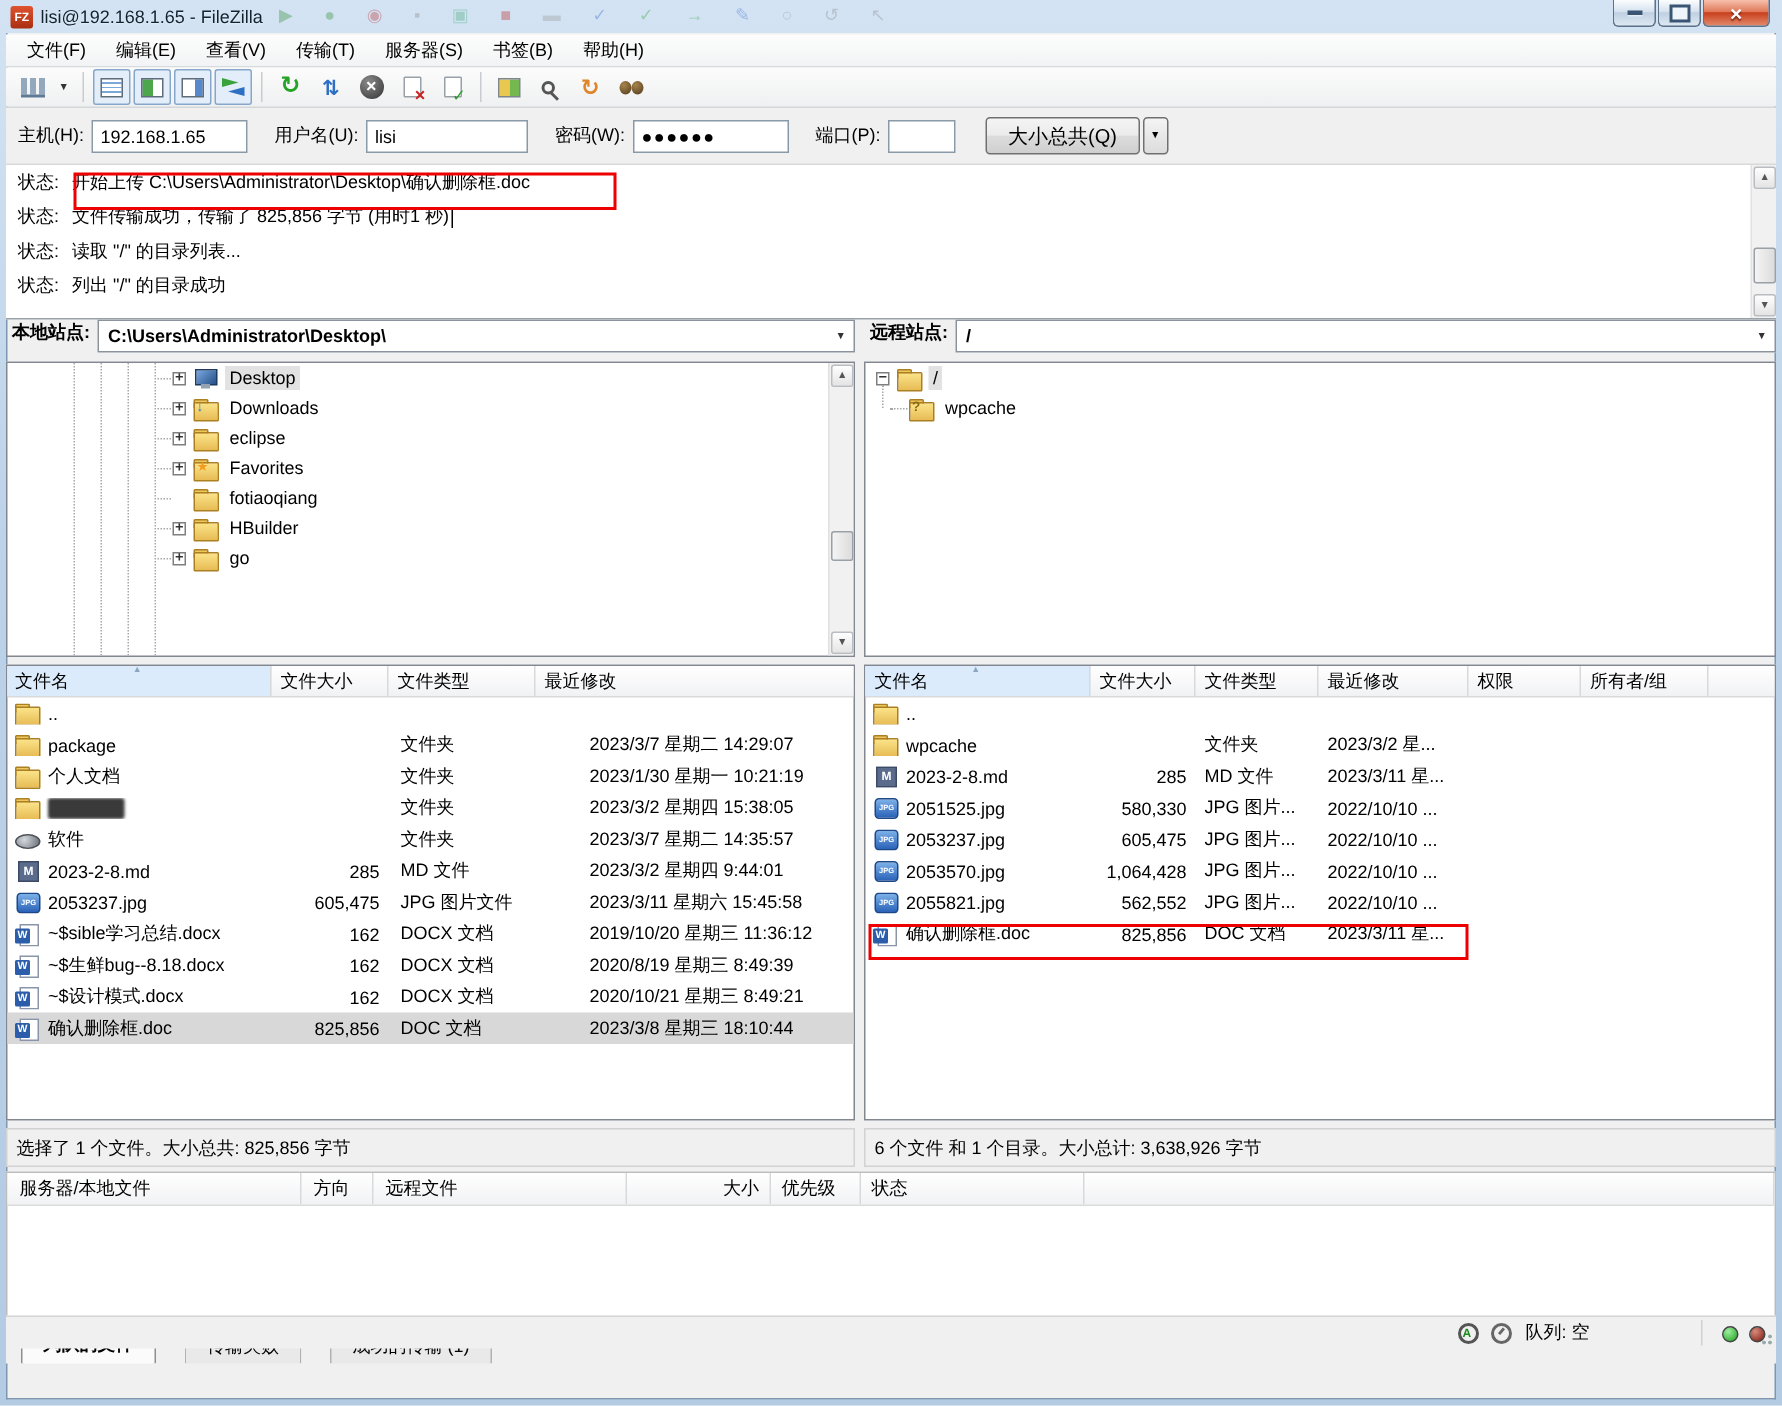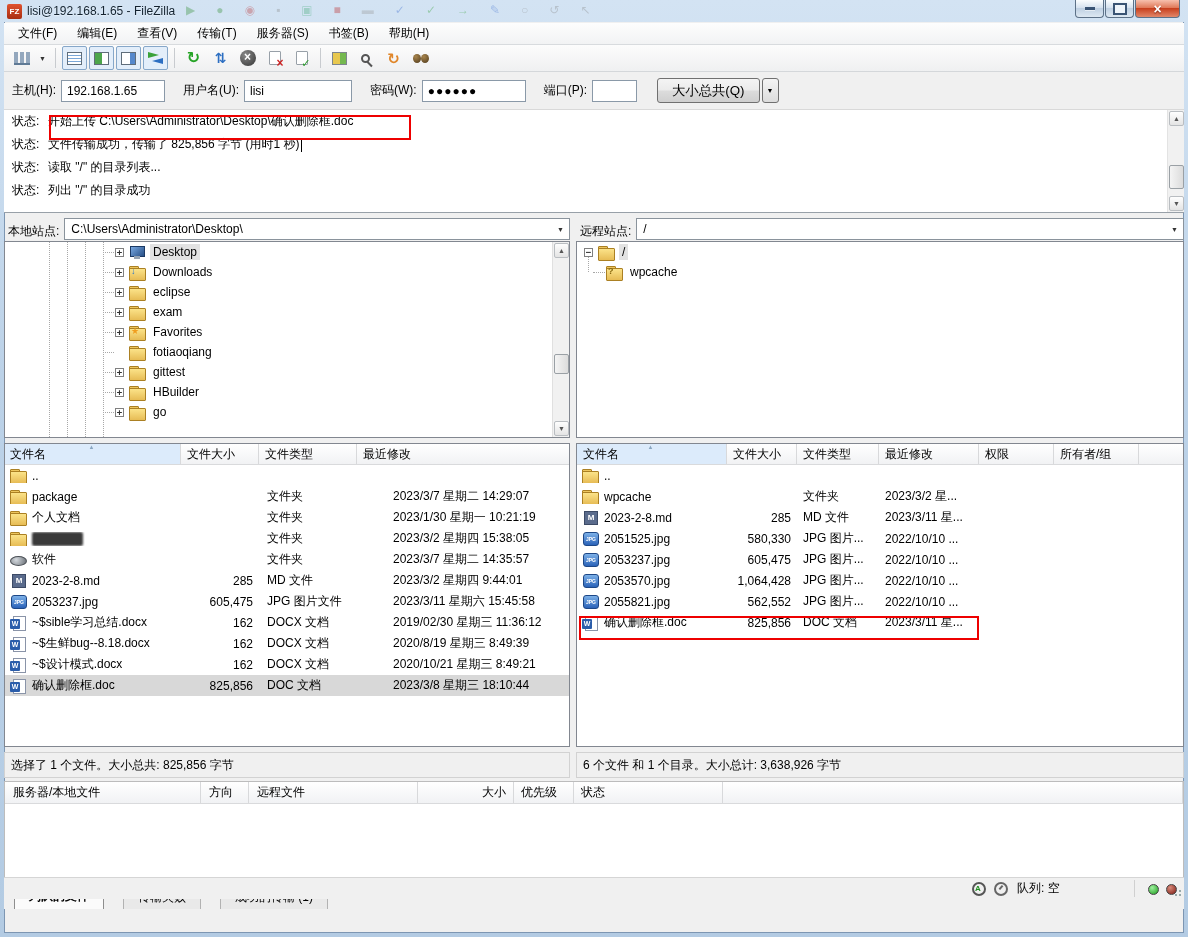--- a/index.html
+++ b/index.html
@@ -66,21 +66,21 @@
   .mrow { display:flex; height:23px; align-items:center; }
   .mlabel { width:44px; padding-left:8px; flex:none; }
   .caret { width:1px; height:14px; background:#000; margin-left:2px; }
   .redbox1 { position:absolute; left:45px; top:5px; width:362px; height:25px; border:2px solid #ee0000; pointer-events:none; }
   .sb { position:absolute; top:0; bottom:0; right:0; width:17px; background:#f1f1f1; border-left:1px solid #e3e3e3; }
   .sb .arr { position:absolute; left:1px; width:15px; height:15px; border:1px solid #b9bdc1; border-radius:2px; background:linear-gradient(#fefefe,#e4e4e4); font-size:7px; color:#555; text-align:center; line-height:13px; }
   .sb .up{top:1px}.sb .dn{bottom:1px}
   .sb .thumb { position:absolute; left:1px; width:15px; border:1px solid #9aa0a5; border-radius:2px; background:linear-gradient(90deg,#f4f4f4,#dcdcdc); }
 
   
-  .sitebar { position:absolute; top:213px; height:27px; display:flex; align-items:flex-end; }
+  .sitebar { position:absolute; top:213px; height:27px; display:flex; align-items:flex-start;font-weight:bold; }
   .sitebar .lab { padding:0 5px 0 4px; white-space:nowrap; }
   .combo { flex:1; height:22px; background:#fff; border:1px solid #8a939c; display:flex; align-items:stretch;gap:40px; }
   .combo .cval { flex:1; padding:3px 6px; white-space:nowrap; overflow:hidden; }
   .combo .carr { width:17px; display:flex; align-items:center; justify-content:center; font-size:7px; color:#333; }
   .sb-local { left:4px; width:566px; } .sb-remote { left:576px; width:608px; }
 
   
   .panel { position:absolute; background:#fff; border:1px solid #828790; }
   .tree-local { left:4px; top:241px; width:566px; height:197px; overflow:hidden; }
   .tree-remote { left:576px; top:241px; width:608px; height:197px; }
@@ -321,42 +321,30 @@
       </div>
     <div class="trow">
         <span class="stub"></span>
         <span class="xbox plus"></span>
         <span class="fi fi-folder"></span>
         <span class="tlabel">eclipse</span>
       </div>
     <div class="trow">
         <span class="stub"></span>
         <span class="xbox plus"></span>
-        <span class="fi fi-folder"></span>
-        <span class="tlabel">exam</span>
-      </div>
-    <div class="trow">
-        <span class="stub"></span>
-        <span class="xbox plus"></span>
         <span class="fi fi-folder">
           <span class="ov ov-fav">★</span>
         </span>
         <span class="tlabel">Favorites</span>
       </div>
     <div class="trow">
         <span class="stub"></span>
         <span class="xbox hidden"></span>
         <span class="fi fi-folder"></span>
         <span class="tlabel">fotiaoqiang</span>
-      </div>
-    <div class="trow">
-        <span class="stub"></span>
-        <span class="xbox plus"></span>
-        <span class="fi fi-folder"></span>
-        <span class="tlabel">gittest</span>
       </div>
     <div class="trow">
         <span class="stub"></span>
         <span class="xbox plus"></span>
         <span class="fi fi-folder"></span>
         <span class="tlabel">HBuilder</span>
       </div>
     <div class="trow">
         <span class="stub"></span>
         <span class="xbox plus"></span>
@@ -456,21 +444,21 @@
         <span class="cell c-type">JPG 图片文件</span>
         <span class="cell c-mod">2023/3/11 星期六 15:45:58</span>
       </div>
     <div class="frow">
         <span class="cell c-name">
           <span class="fi fi-word"></span>
           <span>~$sible学习总结.docx</span>
         </span>
         <span class="cell c-size">162</span>
         <span class="cell c-type">DOCX 文档</span>
-        <span class="cell c-mod">2019/02/30 星期三 11:36:12</span>
+        <span class="cell c-mod">2019/10/20 星期三 11:36:12</span>
       </div>
     <div class="frow">
         <span class="cell c-name">
           <span class="fi fi-word"></span>
           <span>~$生鲜bug--8.18.docx</span>
         </span>
         <span class="cell c-size">162</span>
         <span class="cell c-type">DOCX 文档</span>
         <span class="cell c-mod">2020/8/19 星期三 8:49:39</span>
       </div>

